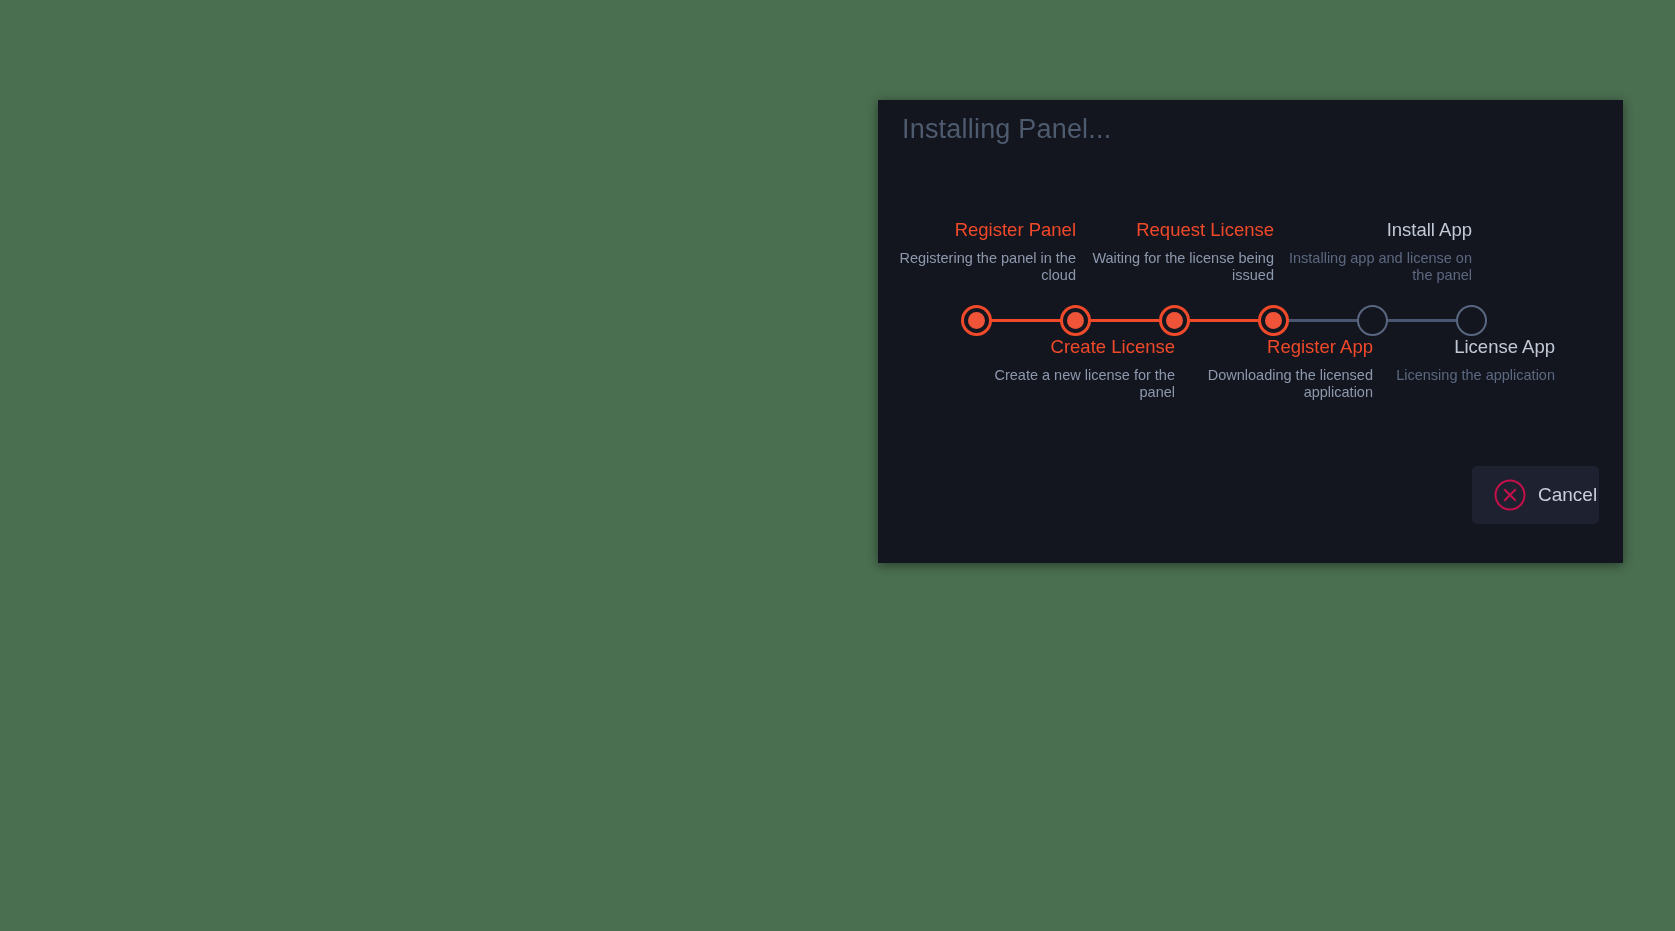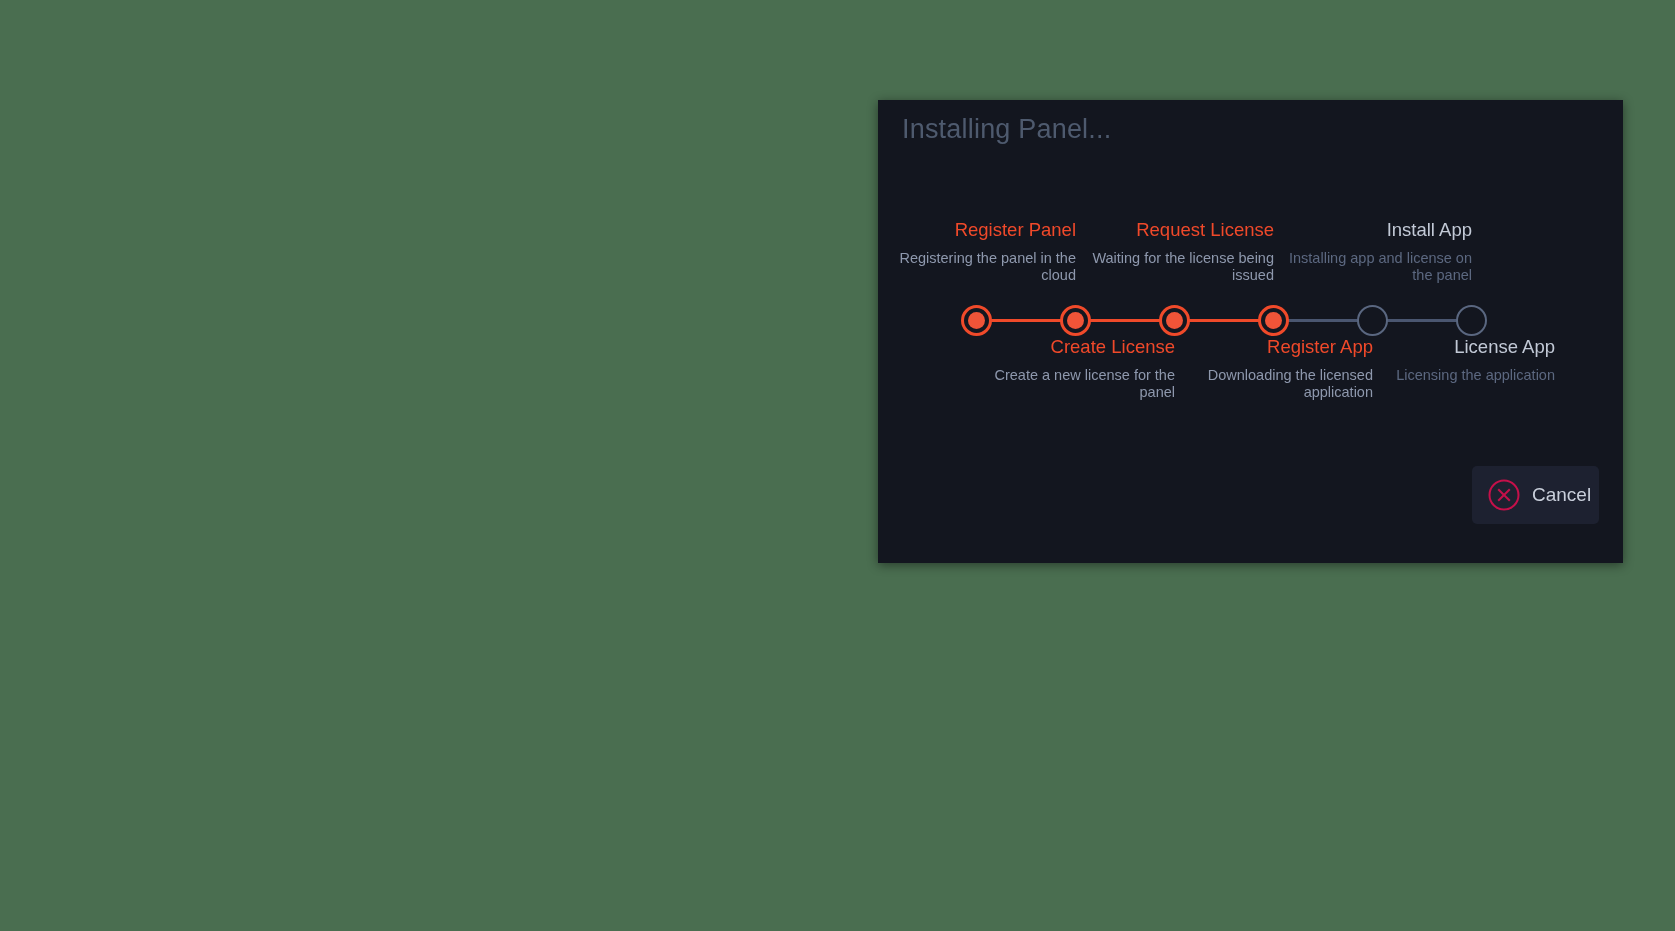--- a/index.html
+++ b/index.html
@@ -107,21 +107,21 @@
     position: absolute;
     left: 594px;
     top: 366px;
     width: 127px;
     height: 58px;
     background: #1d2130;
     border-radius: 5px;
     display: flex;
     align-items: center;
     gap: 11px;
-    padding-left: 15px;
+    padding-left: 21px;
     box-sizing: border-box;
     cursor: pointer;
   }
   #cancel-icon {
     width: 34px;
     height: 34px;
     flex: 0 0 auto;
   }
   #cancel-label {
     font-size: 19px;

